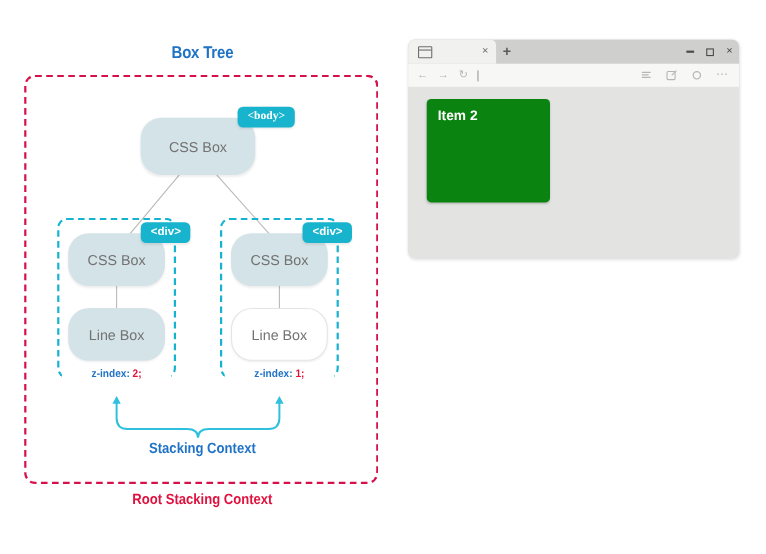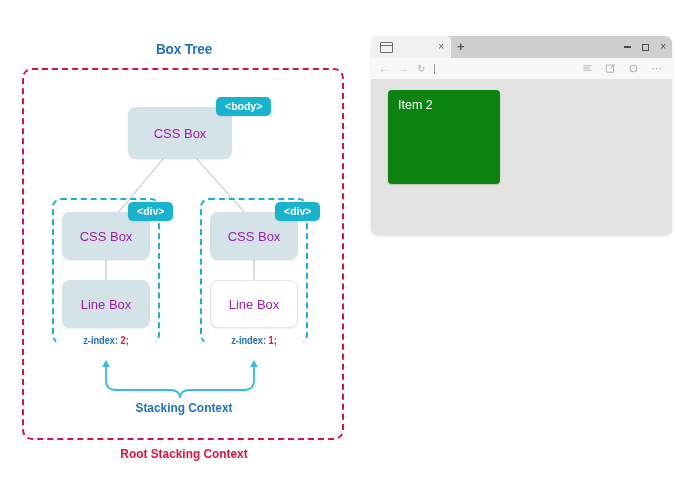--- a/index.html
+++ b/index.html
@@ -83,23 +83,23 @@
   #zindex-right { left: 200px; }
   .zindex-value { color: #e0113f; }
 
   
   .node {
     position: absolute;
     box-sizing: border-box;
     display: flex;
     align-items: center;
     justify-content: center;
-    border-radius: 8px;
+    border-radius: 19px;
     font-size: 13px;
-    color: #a21caf;
+    color: #737373;
     background: #d4e3e8;
     box-shadow: 0 1px 2px rgba(0,0,0,0.07);
   }
   .node.white {
     background: #ffffff;
     border: 1px solid #e3e6e8;
   }
 
   #node-body-cssbox  { left: 128px; top: 107px; width: 104px; height: 52px; }
   #node-div1-cssbox  { left: 62px;  top: 212px; width: 88px;  height: 48px; }
@@ -113,21 +113,21 @@
     background: #18b4cd;
     color: #ffffff;
     font-size: 10.5px;
     font-weight: bold;
     border-radius: 5px;
     padding: 4px 9px;
     line-height: 1;
     white-space: nowrap;
     box-shadow: 0 1px 2px rgba(0,0,0,0.08);
   }
-  #tag-body { left: 216px; top: 97px; }
+  #tag-body { left: 216px; top: 97px; font-family: Liberation Serif, serif; }
   #tag-div1 { left: 128px; top: 202px; }
   #tag-div2 { left: 275px; top: 202px; }
 
   
   #connectors { position: absolute; left: 0; top: 0; width: 368px; height: 504px; }
 
   #stacking-context-label {
     position: absolute;
     left: 0; top: 400px;
     width: 368px;
@@ -254,20 +254,21 @@
     width: 112px; height: 94px;
     background: #0a8310;
     border-radius: 4px;
     box-shadow: 0 1px 2px rgba(0,0,0,0.18);
   }
   #green-item-label {
     position: absolute;
     left: 10px; top: 8px;
     color: #ffffff;
     font-size: 12.5px;
+    font-weight: bold;
   }
 </style>
 </head>
 <body>
 
 <div id="diagram-panel">
 
   <div id="box-tree-title">Box Tree</div>
 
   <div id="root-stacking-box"></div>

